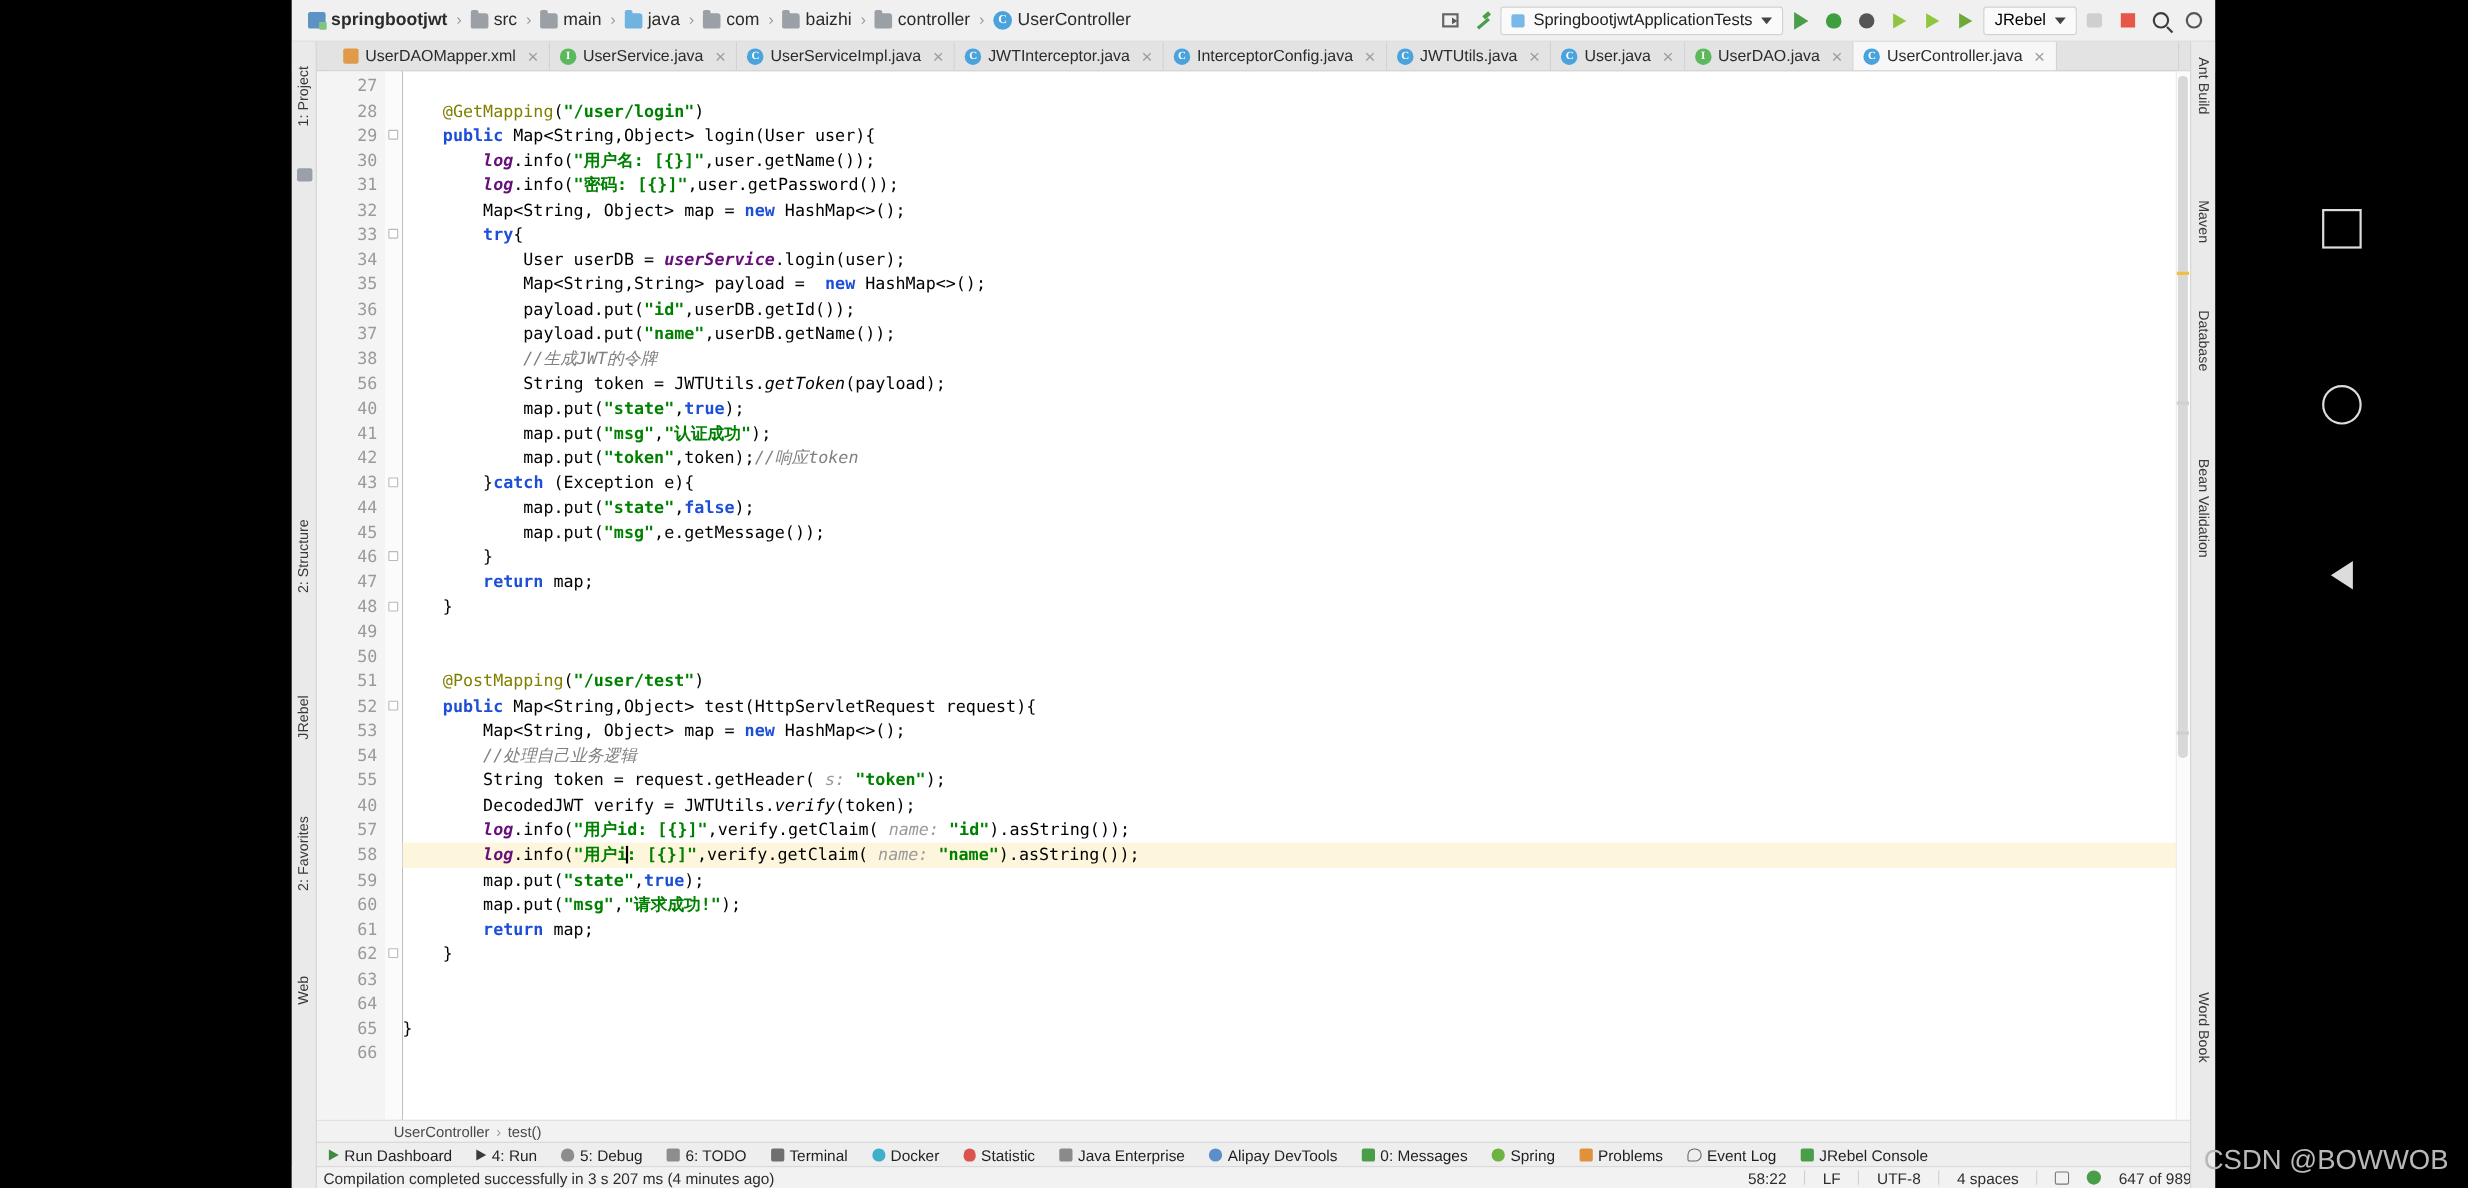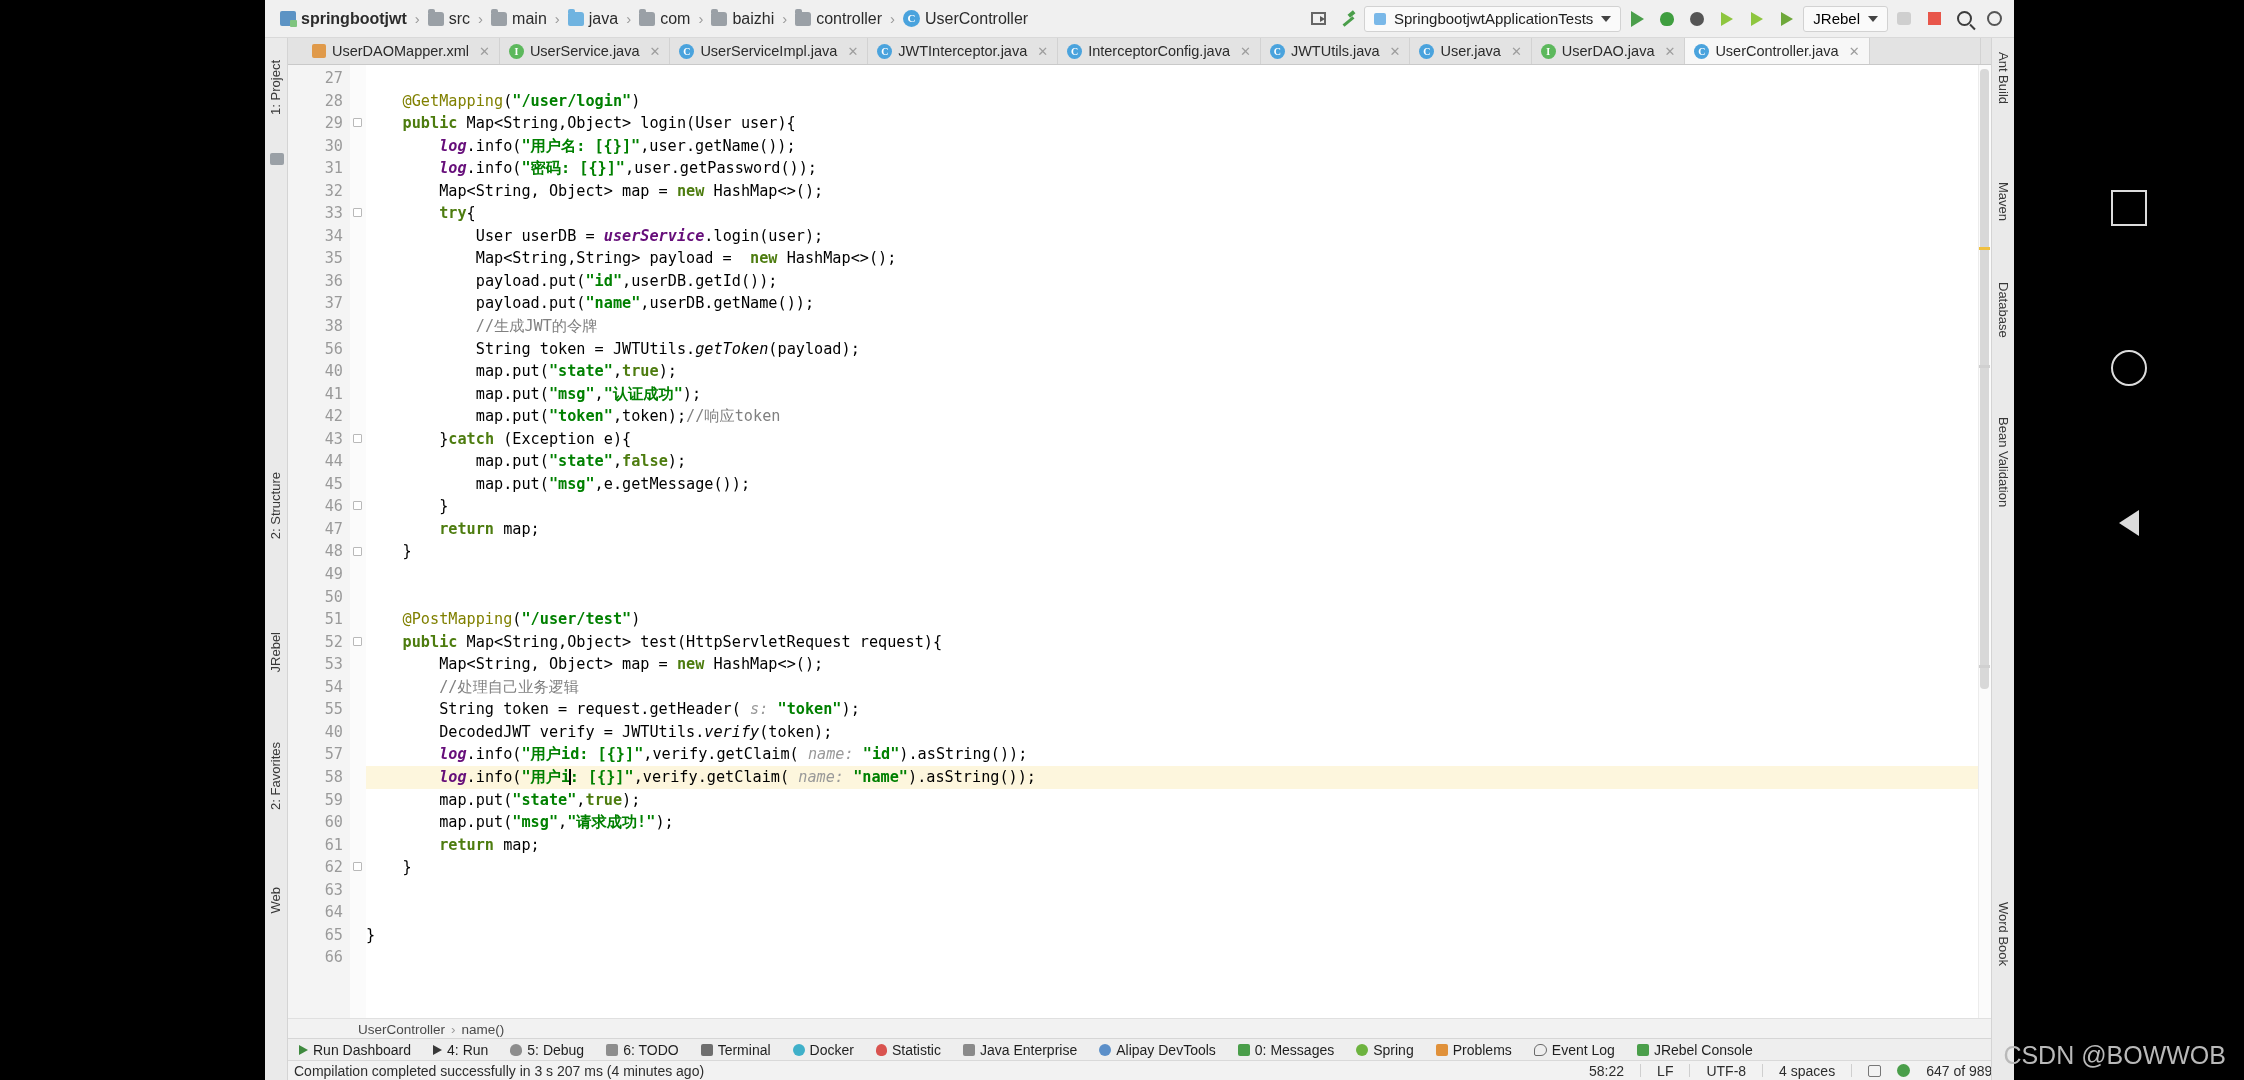--- a/index.html
+++ b/index.html
@@ -120,24 +120,24 @@
     position:absolute; left:0; top:2px; width:62px;
     font-family:"DejaVu Sans Mono","Liberation Mono",monospace;
     font-size:15.2px; line-height:22.55px;
     text-align:right; color:#9a9a9a; padding-right:7px;
   }
   .ln { height:22.55px; }
   .cl { height:22.55px; position:relative;}
   .cl.hl { background:#fdf6dd; }
 
   
-  .kw  { color:#4d7c0f; font-weight:bold; }
+  .kw  { color:#1d4ed8; font-weight:bold; }
   .str { color:#008000; font-weight:bold; }
   .ann { color:#808000; }
-  .cmt { color:#808080; }
+  .cmt { color:#808080; font-style:italic; }
   .fld { color:#660e7a; font-weight:bold; font-style:italic; }
   .stat{ color:#000000; font-style:italic; }
   .hint{ color:#999999; font-style:italic; }
   .plain{color:#000;}
 
   .fold-mark { position:absolute; width:9px; height:9px; border:1px solid #b9b9b9; background:#fff; border-radius:1px; left:65px;}
 
   .text-cursor { display:inline-block; width:1.5px; height:16px; background:#000; vertical-align:-3px; margin:0 -1px;}
 
   
@@ -454,21 +454,21 @@
         <div class="editor-thumb"></div>
         <div class="mark-stripe" style="top:182px;"></div>
         <div class="mark-stripe" style="top:300px;background:#d0d0d0;"></div>
         <div class="mark-stripe" style="top:600px;background:#d0d0d0;"></div>
       </div>
     </div>
 
     <div class="editor-crumb">
       <span>UserController</span>
       <span style="color:#9a9a9a;">›</span>
-      <span>name()</span>
+      <span>test()</span>
     </div>
 
     <div class="bottombar">
       <div class="bb-item">
         <span class="tri-green"></span>
         <span>Run Dashboard</span>
       </div>
       <div class="bb-item">
         <span class="tri-dark"></span>
         <span>4: Run</span>

